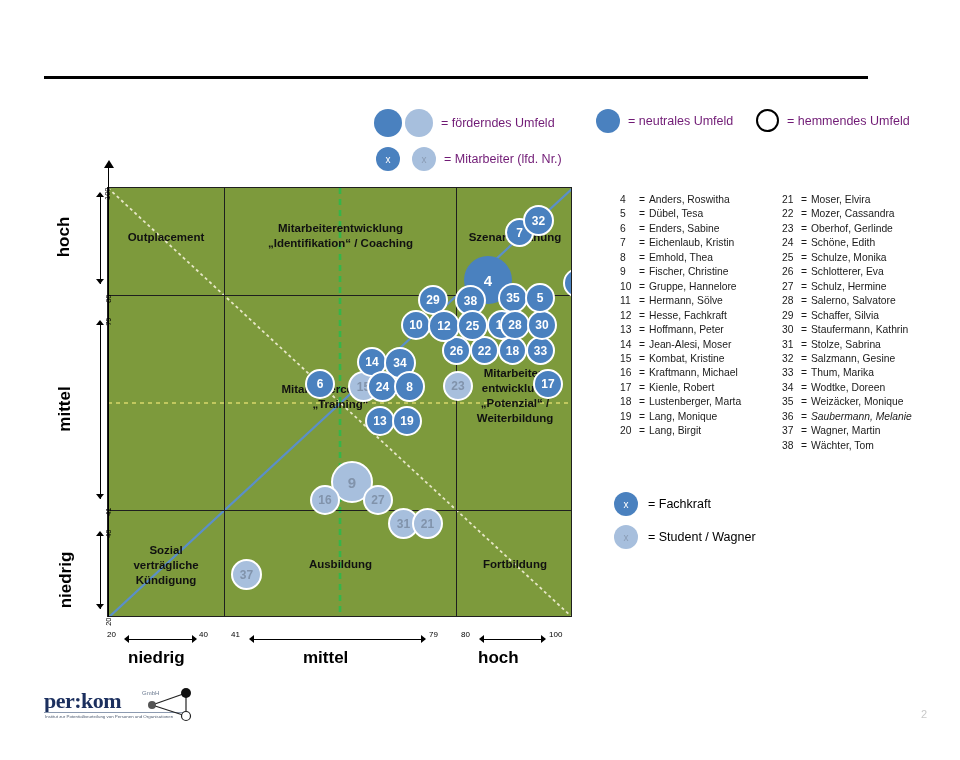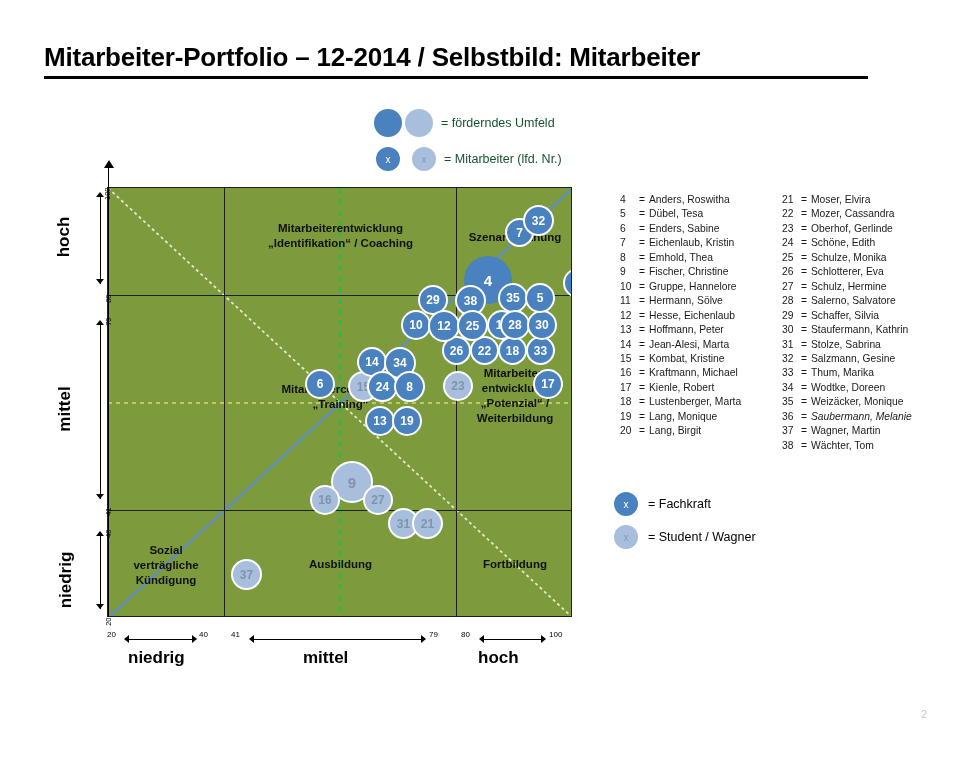--- a/index.html
+++ b/index.html
@@ -38,21 +38,21 @@
   
   .legend-top { position:absolute; left:374px; top:104px; width:560px; height:72px; }
   .lg-row { position:absolute; display:flex; align-items:center; }
   .dot {
     border-radius:50%;
     display:inline-block;
   }
   .dot-dark { background:#4a81bf; }
   .dot-light { background:#a7bfdd; }
   .dot-hollow { background:#ffffff; border:2.5px solid #000; }
-  .lg-txt { font-size:12.5px; color:#14532d; margin-left:8px; white-space:nowrap; }
+  .lg-txt { font-size:12.5px; color:#701a75; margin-left:8px; white-space:nowrap; }
   .mini-bubble {
     width:24px;height:24px;border-radius:50%;
     display:flex;align-items:center;justify-content:center;
     font-size:10px;color:#fff;
   }
   .mini-bubble.light { color:#8a9cb5; }
 
   
   #plot {
     position:absolute; left:107px; top:187px; width:465px; height:430px;
@@ -129,34 +129,41 @@
   .logo-sub  { position:absolute; left:5px; top:30px; font-size:4.4px; color:#4d5b70; white-space:nowrap;}
   .logo-line { position:absolute; left:4px; top:28px; width:140px; height:0.8px; background:#8c9ab0; }
 
   .pagenum { position:absolute; left:921px; top:708px; font-size:11px; color:#c9c9c9; }
 </style>
 </head>
 <body>
 
 <div id="page">
 
-  <div class="title">Mitarbeiter-Portfolio – 12-2014 / Selbstbild: Mitarbeiter</div>
   <div class="title-rule"></div>
 
 
 
   <div class="legend-top">
 
     <div class="lg-row" style="left:0px; top:5px;">
       <span class="dot dot-dark" style="width:28px;height:28px;"></span>
       <span class="dot dot-light" style="width:28px;height:28px;margin-left:3px;"></span>
       <span class="lg-txt">= förderndes  Umfeld</span>
     </div>
 
-
+    <div class="lg-row" style="left:222px; top:5px;">
+      <span class="dot dot-dark" style="width:24px;height:24px;"></span>
+      <span class="lg-txt">= neutrales  Umfeld</span>
+    </div>
+
+    <div class="lg-row" style="left:382px; top:5px;">
+      <span class="dot dot-hollow" style="width:23px;height:23px;"></span>
+      <span class="lg-txt">= hemmendes  Umfeld</span>
+    </div>
 
     <div class="lg-row" style="left:2px; top:43px;">
       <span class="mini-bubble dot-dark">x</span>
       <span class="mini-bubble dot-light light" style="margin-left:12px;">x</span>
       <span class="lg-txt">= Mitarbeiter (lfd.  Nr.)</span>
     </div>
   </div>
 
   <div id="plot">
 
@@ -165,20 +172,23 @@
       <line x1="0" y1="0" x2="465" y2="430" stroke="#e8e8c8" stroke-width="1.8" stroke-dasharray="3,3"></line>
       <line x1="232" y1="0" x2="232" y2="430" stroke="#35b54a" stroke-width="2.6" stroke-dasharray="6,5"></line>
       <line x1="0" y1="215" x2="465" y2="215" stroke="#d8d86a" stroke-width="1.6" stroke-dasharray="4,4"></line>
     </svg>
 
     <div class="cellline" style="left:0;top:107px;width:465px;height:1.4px;"></div>
     <div class="cellline" style="left:0;top:322px;width:465px;height:1.4px;"></div>
     <div class="cellline" style="left:116px;top:0;width:1.4px;height:430px;"></div>
     <div class="cellline" style="left:348px;top:0;width:1.4px;height:430px;"></div>
 
+    <div style="position:absolute;left:0;top:0;width:116px;height:107px;">
+      <div class="cell-label" style="top:42px;">Outplacement</div>
+    </div>
     <div style="position:absolute;left:117px;top:0;width:231px;height:107px;">
       <div class="cell-label" style="top:33px;white-space:pre-line;">Mitarbeiterentwicklung
 „Identifikation“ / Coaching</div>
     </div>
     <div style="position:absolute;left:349px;top:0;width:116px;height:107px;">
       <div class="cell-label" style="top:42px;">Szenarioplanung</div>
     </div>
 
     <div style="position:absolute;left:117px;top:108px;width:231px;height:214px;">
       <div class="cell-label" style="top:86px;white-space:pre-line;">Mitarbeitercontrolling
@@ -350,31 +360,31 @@
         <span class="nm">Gruppe, Hannelore</span>
       </div>
       <div class="row">
         <span class="num">11</span>
         <span class="eq">=</span>
         <span class="nm">Hermann, Sölve</span>
       </div>
       <div class="row">
         <span class="num">12</span>
         <span class="eq">=</span>
-        <span class="nm">Hesse, Eichenlaub</span>
+        <span class="nm">Hesse, Fachkraft</span>
       </div>
       <div class="row">
         <span class="num">13</span>
         <span class="eq">=</span>
         <span class="nm">Hoffmann, Peter</span>
       </div>
       <div class="row">
         <span class="num">14</span>
         <span class="eq">=</span>
-        <span class="nm">Jean-Alesi, Marta</span>
+        <span class="nm">Jean-Alesi, Moser</span>
       </div>
       <div class="row">
         <span class="num">15</span>
         <span class="eq">=</span>
         <span class="nm">Kombat, Kristine</span>
       </div>
       <div class="row">
         <span class="num">16</span>
         <span class="eq">=</span>
         <span class="nm">Kraftmann, Michael</span>
@@ -498,15 +508,29 @@
     <div class="role-row">
       <span class="mini-bubble dot-dark">x</span>
       <span class="role-txt">= Fachkraft</span>
     </div>
     <div class="role-row">
       <span class="mini-bubble dot-light light">x</span>
       <span class="role-txt">= Student  / Wagner</span>
     </div>
   </div>
 
+  <div class="logo">
+    <div class="logo-word">per:kom</div>
+    <div class="logo-gmbh">GmbH</div>
+    <div class="logo-line"></div>
+    <div class="logo-sub">Institut zur Potentialbeurteilung von Personen und Organisationen</div>
+    <svg width="56" height="34" style="position:absolute;left:104px;top:4px;">
+      <line x1="8" y1="17" x2="42" y2="5" stroke="#222" stroke-width="1.2"></line>
+      <line x1="8" y1="17" x2="42" y2="28" stroke="#222" stroke-width="1.2"></line>
+      <line x1="42" y1="5" x2="42" y2="28" stroke="#222" stroke-width="1.2"></line>
+      <circle cx="8" cy="17" r="4" fill="#555"></circle>
+      <circle cx="42" cy="5" r="5" fill="#111"></circle>
+      <circle cx="42" cy="28" r="4.5" fill="#fff" stroke="#222" stroke-width="1.2"></circle>
+    </svg>
+  </div>
 
   <div class="pagenum">2</div>
 </div>
 
 </body></html>

